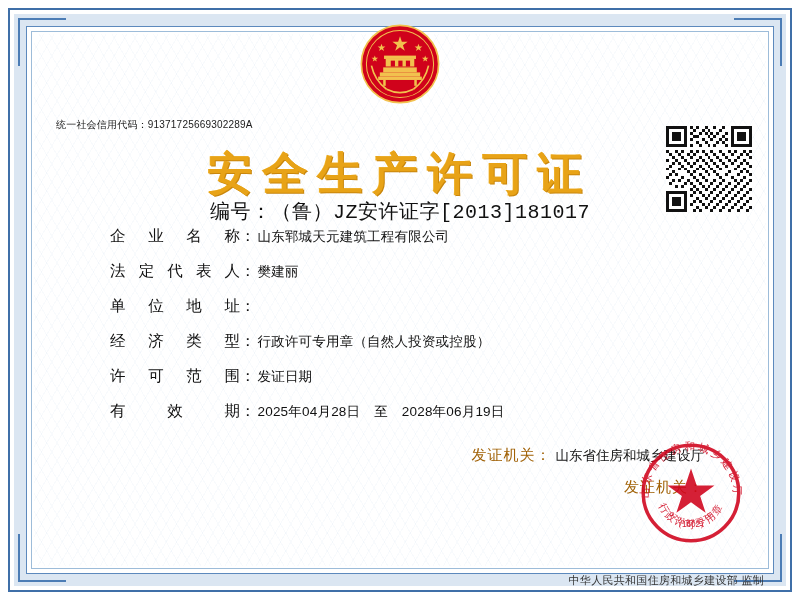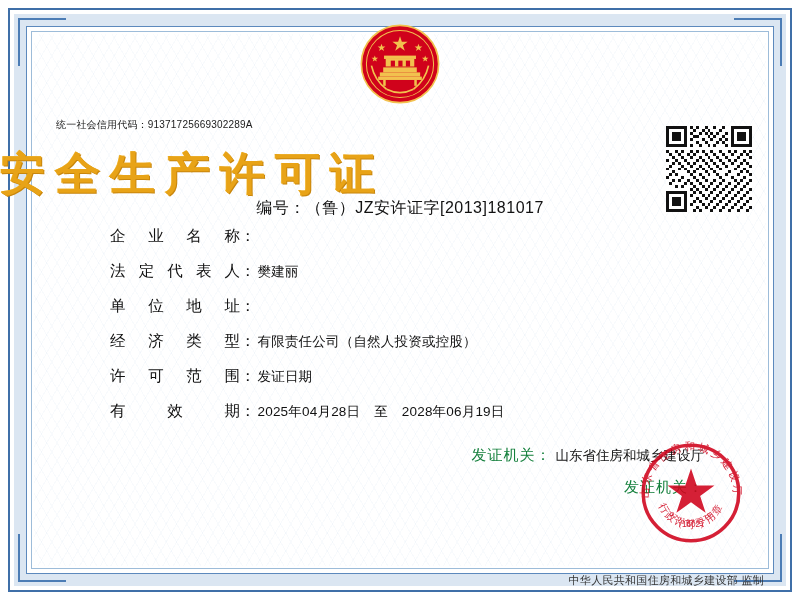--- a/index.html
+++ b/index.html
@@ -126,40 +126,41 @@
     height: 86px;
     background: #ffffff;
   }
 
   
   .title {
     position: absolute;
     left: 0;
     right: 0;
     top: 144px;
-    text-align: left;
+    text-align: center;
     font-family: "DejaVu Sans", "Liberation Sans", sans-serif;
     font-size: 45px;
     font-weight: bold;
     letter-spacing: 10px;
     color: #e8a317;
     text-shadow:
       1px 1px 0 #c8860d,
       -0.5px -0.5px 0 #f5c34a;
   }
 
   .serial {
     position: absolute;
     left: 0;
     right: 0;
     top: 198px;
     text-align: center;
-    font-size: 16px;
+    font-size: 20px;
     color: #111111;
     letter-spacing: 0.5px;
+    font-family: Liberation Mono, monospace;
   }
 
   
   .fields {
     position: absolute;
     left: 110px;
     top: 226px;
     right: 70px;
   }
   .field-row {
@@ -203,21 +204,21 @@
     text-align: left;
   }
   .issuer-row {
     display: flex;
     align-items: baseline;
     height: 32px;
     justify-content: flex-end;
   }
   .issuer-label {
     font-size: 15px;
-    color: #15803d;
+    color: #a16207;
     letter-spacing: 1px;
     font-family: Liberation Mono, monospace;
   }
   .issuer-value {
     font-size: 13.5px;
     color: #111111;
     padding-left: 4px;
     white-space: nowrap;
   }
 
@@ -531,20 +532,21 @@
   <div class="fields">
 
     <div class="field-row">
       <span class="field-label">
           <span class="ch">企</span>
           <span class="ch">业</span>
           <span class="ch">名</span>
           <span class="ch">称</span>
         </span>
       <span class="field-colon">：</span>
+      <span class="field-value">山东郓城天元建筑工程有限公司</span>
     </div>
 
     <div class="field-row">
       <span class="field-label">
           <span class="ch">法</span>
           <span class="ch">定</span>
           <span class="ch">代</span>
           <span class="ch">表</span>
           <span class="ch">人</span>
         </span>
@@ -563,21 +565,21 @@
     </div>
 
     <div class="field-row">
       <span class="field-label">
           <span class="ch">经</span>
           <span class="ch">济</span>
           <span class="ch">类</span>
           <span class="ch">型</span>
         </span>
       <span class="field-colon">：</span>
-      <span class="field-value">有限责任公司（自然人投资或控股）</span>
+      <span class="field-value">行政许可专用章（自然人投资或控股）</span>
     </div>
 
     <div class="field-row">
       <span class="field-label">
           <span class="ch">许</span>
           <span class="ch">可</span>
           <span class="ch">范</span>
           <span class="ch">围</span>
         </span>
       <span class="field-colon">：</span>

